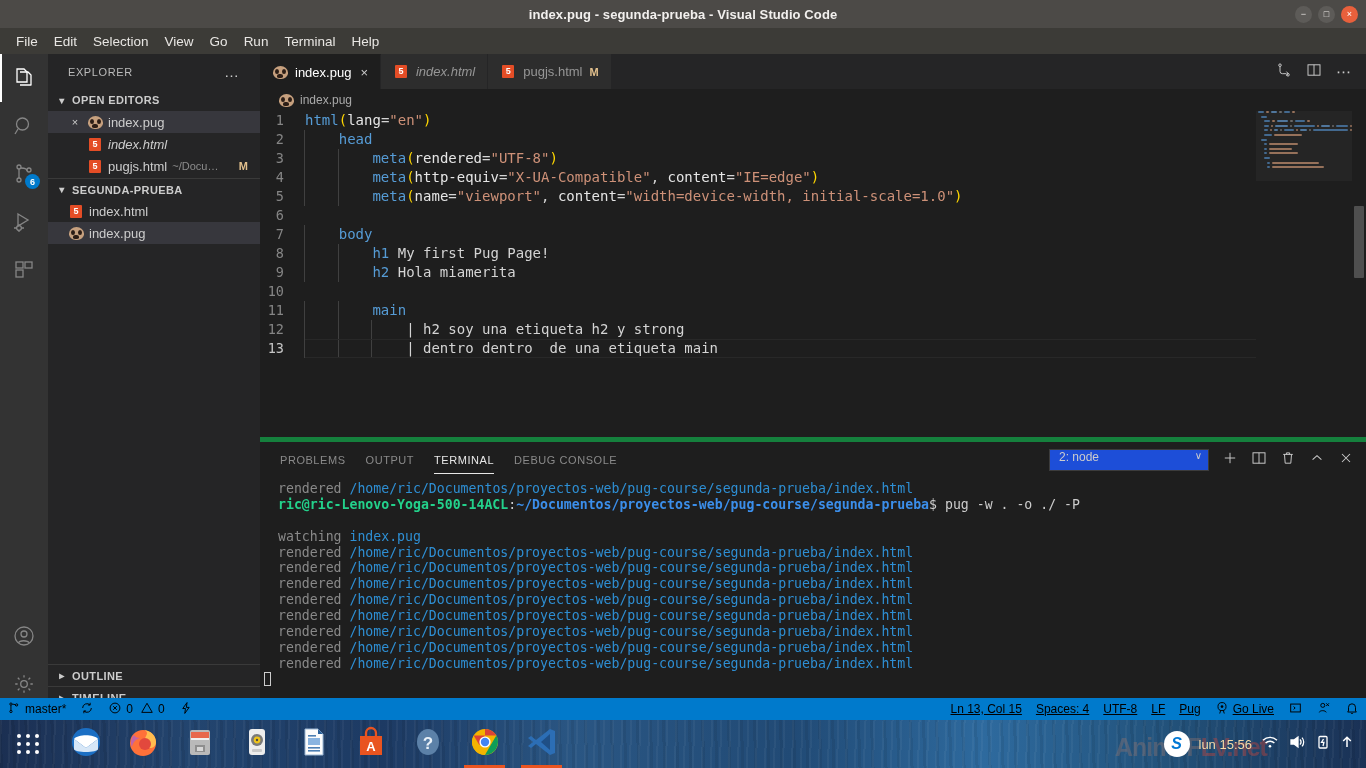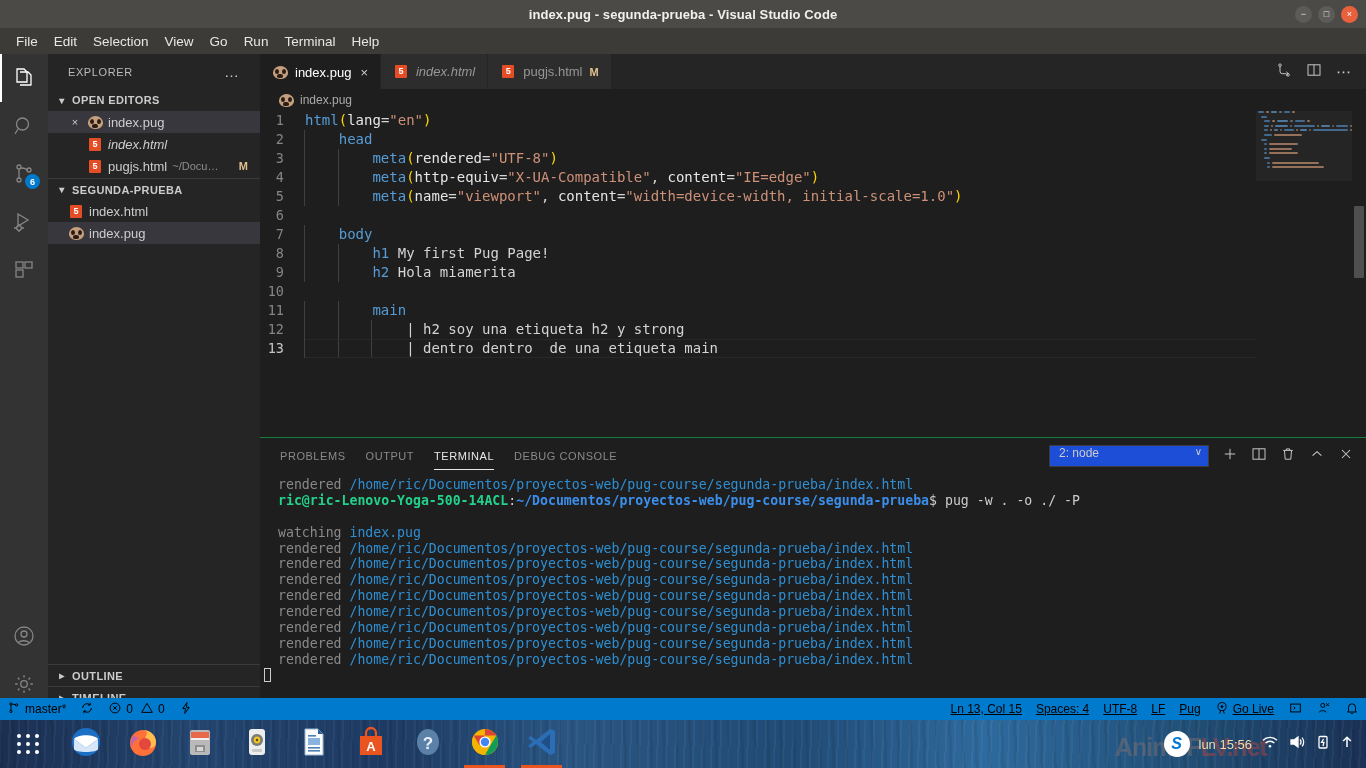--- a/index.html
+++ b/index.html
@@ -182,21 +182,21 @@
     position: absolute; top: 0; right: 0; width: 14px; height: 326px; background: #1e1e1e;
   }
   .editor-scrollbar .thumb {
     position: absolute; top: 95px; right: 2px; width: 10px; height: 72px;
     background: #4f4f4f; border-radius: 1px;
   }
 
   
   .panel {
     position: absolute; top: 437px; left: 260px; width: 1106px; height: 261px;
-    background: #1e1e1e; border-top: 1px solid #15803d;
+    background: #1e1e1e; border-top: 5px solid #15803d;
   }
   .panel-tabs { height: 35px; display: flex; align-items: center; padding-left: 20px; gap: 20px; }
   .ptab {
     color: #8a8a8a; font-size: 11px; letter-spacing: .55px; text-transform: uppercase;
     padding: 9px 0 8px 0; cursor: pointer; position: relative;
   }
   .ptab.active { color: #e7e7e7; }
   .ptab.active::after {
     content: ''; position: absolute; left: 0; right: 0; bottom: 0;
     height: 1px; background: #e7e7e7;

